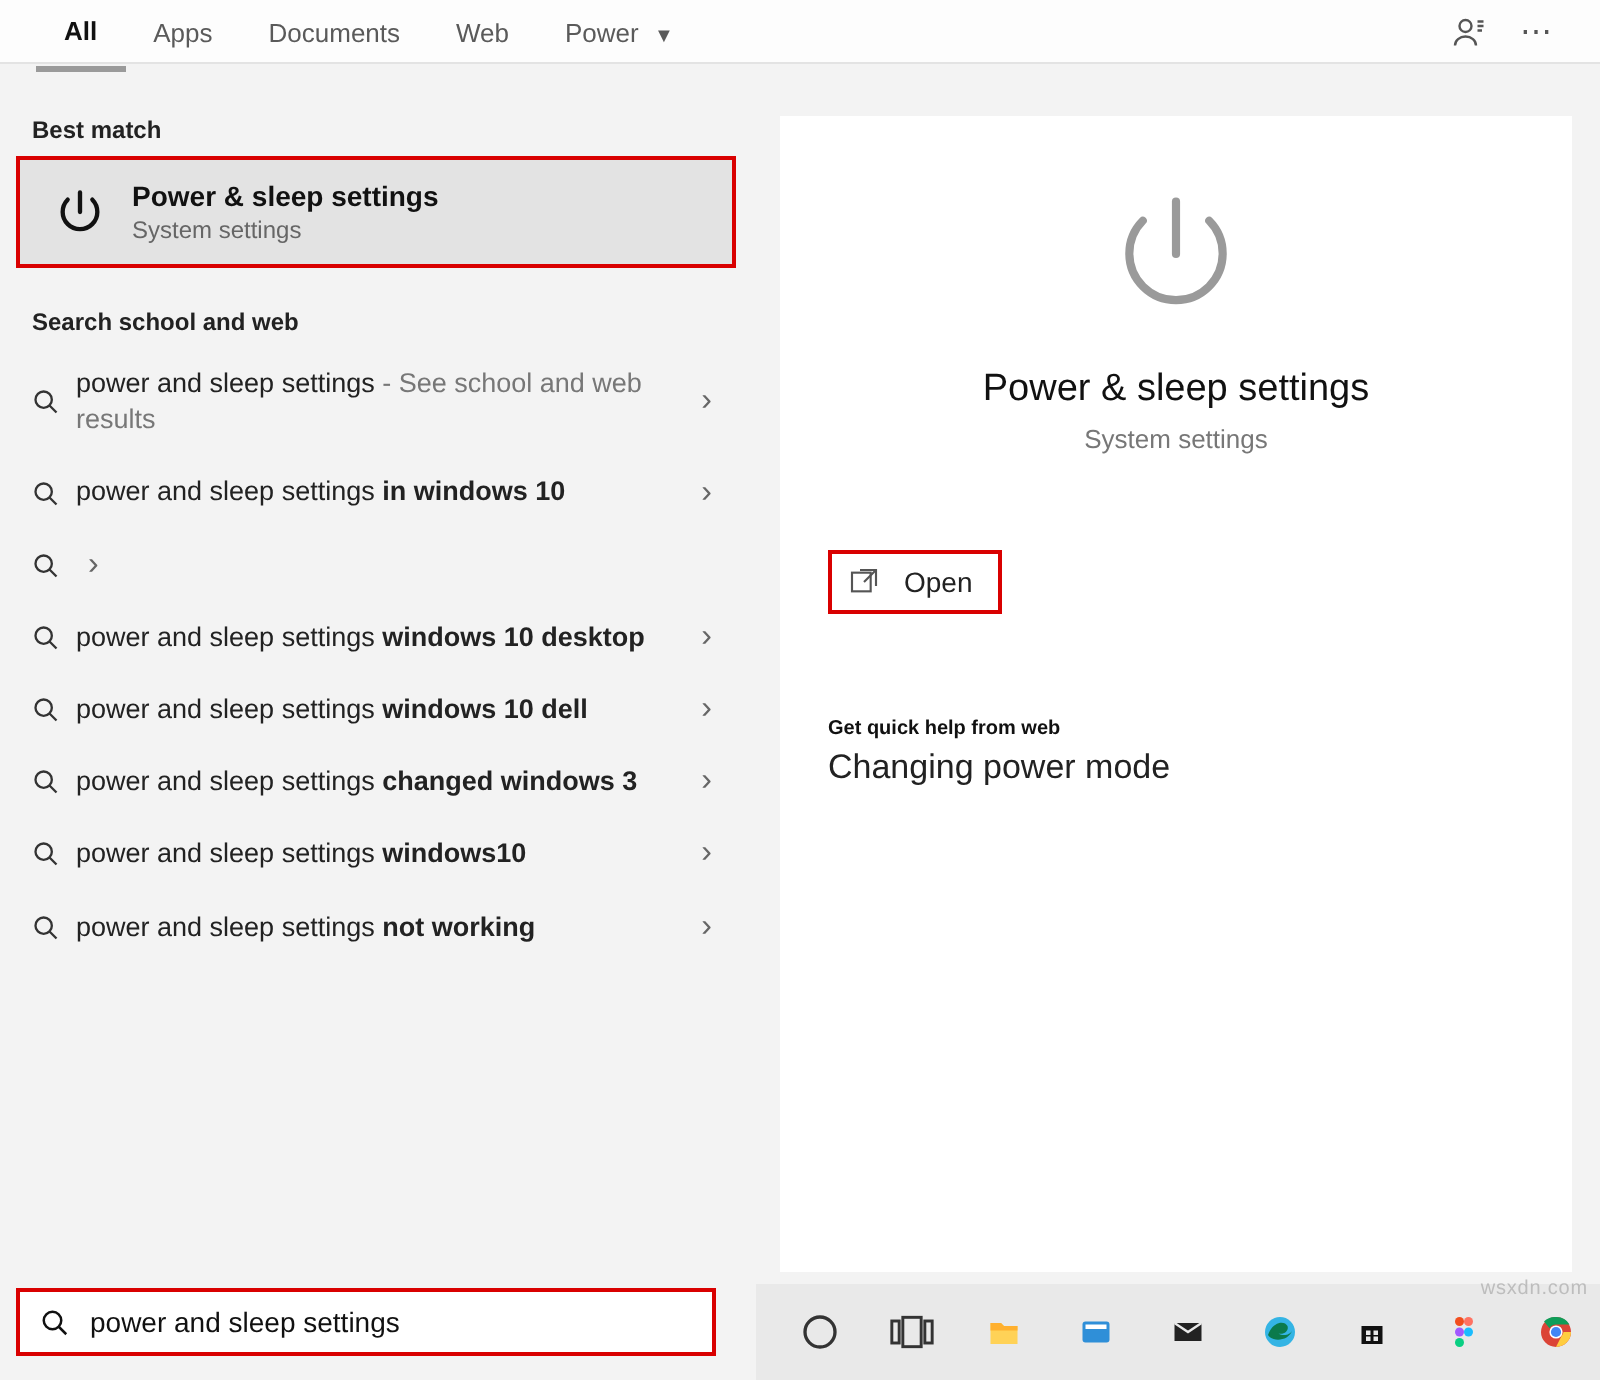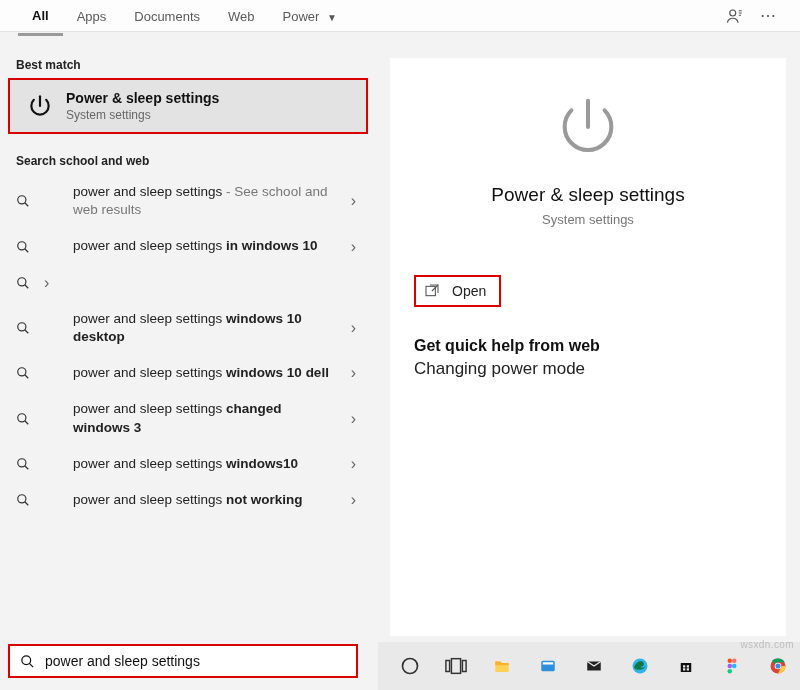--- a/index.html
+++ b/index.html
@@ -18,37 +18,37 @@
   .section-label { font-size: 12px; font-weight: 600; color: #222; padding: 12px 16px 6px; }
 
   .best-match { display: flex; align-items: center; padding: 10px 16px; background: #e3e3e3; border: 2px solid #d90000; margin: 0 10px 8px 8px; cursor: pointer; }
   .best-match .pm-icon { width: 28px; height: 28px; margin-right: 12px; display:flex; align-items:center; justify-content:center; }
   .best-match .title { font-size: 14px; font-weight: 600; color: #111; }
   .best-match .sub   { font-size: 12px; color: #666; margin-top: 2px; }
 
   .suggestions { padding: 0 6px 0 0; }
   .sug-row { display: flex; align-items: center; padding: 9px 10px 9px 16px; cursor: pointer; }
   .sug-row .sicon { width: 22px; color: #444; font-size: 14px; flex-shrink:0; }
-  .sug-row .stext { flex: 1; font-size: 13.5px; color: #222; line-height: 1.35; padding-right: 8px; margin-left: 35px; }
+  .sug-row .stext { flex: 1; font-size: 13.5px; color: #222; line-height: 1.35; padding-right: 8px; }
   .sug-row .stext b { font-weight: 600; }
   .sug-row .nsub { color: #777; font-weight: 400; }
   .sug-row .arrow { color: #666; font-size: 16px; padding: 0 6px; }
 
   
   .right { position: absolute; top: 58px; left: 390px; right: 14px; bottom: 54px; background: #ffffff; padding: 28px 24px; }
   .hero { text-align: center; }
   .hero-icon { width: 70px; height: 70px; margin: 6px auto 22px; }
   .hero-title { font-size: 19px; font-weight: 400; color: #111; }
   .hero-sub { font-size: 13px; color: #777; margin-top: 6px; }
 
   .open-row { display:flex; align-items:center; gap:12px; margin-top: 48px; padding: 6px 8px; border: 2px solid #d90000; width: 87px; cursor:pointer; }
   .open-row .oicon { color:#555; font-size: 14px; }
   .open-row .olabel { font-size: 14px; color: #222; }
 
-  .qh-label { font-size: 16px; font-weight: 600; color: #111; margin-top: 30px; }
+  .qh-label { font-size: 10px; font-weight: 600; color: #111; margin-top: 52px; }
   .qh-link  { font-size: 17px; color: #222; margin-top: 4px; cursor:pointer; }
 
   
   .searchbar { position:absolute; left:8px; bottom:12px; width: 350px; height: 34px; background:#fff; border:2px solid #d90000; display:flex; align-items:center; padding: 0 10px; }
   .searchbar .sicon { color:#333; font-size:14px; margin-right:10px; }
   .searchbar input { border:none; outline:none; font-size:14px; flex:1; color:#111; background:transparent; }
 
   .taskbar { position:absolute; left:378px; right:0; bottom:0; height:48px; background:#e9e9e9; display:flex; align-items:center; gap:22px; padding-left:20px; }
   .tb-icon { width:24px; height:24px; display:flex; align-items:center; justify-content:center; font-size:18px; cursor:pointer; }
   .sq { width:18px; height:18px; }

